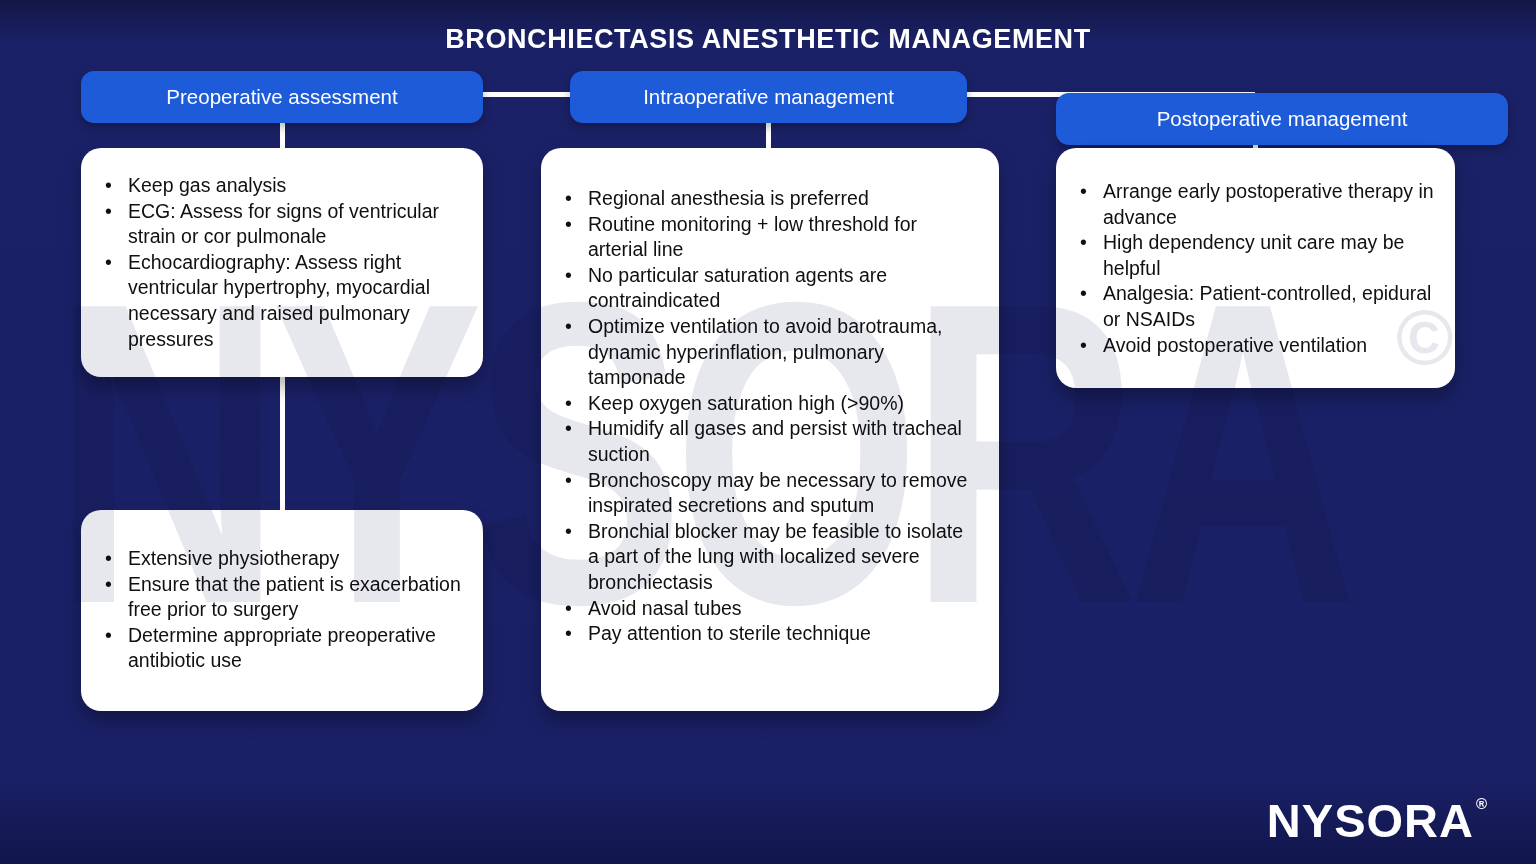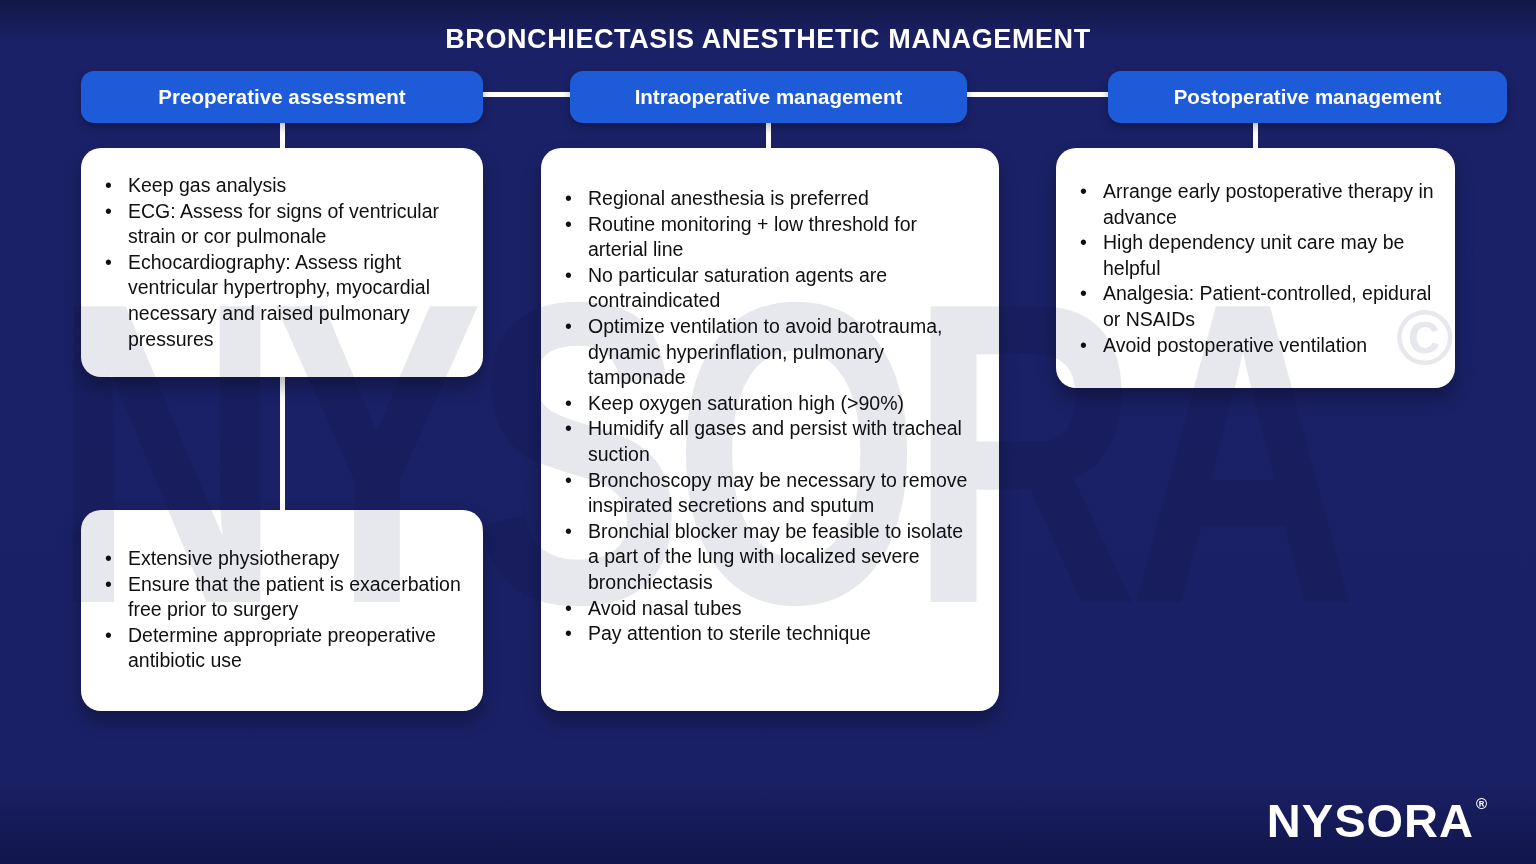--- a/index.html
+++ b/index.html
@@ -22,26 +22,26 @@
   .title{
     position:absolute;top:24px;left:0;width:100%;
     text-align:center;color:#ffffff;
     font-size:27px;font-weight:800;letter-spacing:0.6px;
     z-index:2;
   }
   .pill{
     position:absolute;top:71px;height:52px;
     background:#1D5BD8;border-radius:13px;
     display:flex;align-items:center;justify-content:center;
-    color:#ffffff;font-size:20.5px;font-weight:700;
+    color:#ffffff;font-size:20.5px;font-weight:400;
     z-index:2;box-shadow:0 4px 10px rgba(0,0,0,0.28);
   }
   .pill1{left:81px;width:402px;}
   .pill2{left:570px;width:397px;}
-  .pill3{left:1108px;width:399px;}
+  .pill3{left:1056px;width:452px;margin-top:22px;}
 
   .card{
     position:absolute;background:#ffffff;border-radius:20px;
     z-index:2;box-shadow:0 10px 18px rgba(0,0,0,0.30);
   }
   .card-p1{left:81px;top:148px;width:402px;height:229px;}
   .card-p2{left:81px;top:510px;width:402px;height:201px;}
   .card-i {left:541px;top:148px;width:458px;height:563px;}
   .card-po{left:1056px;top:148px;width:399px;height:240px;}
 

